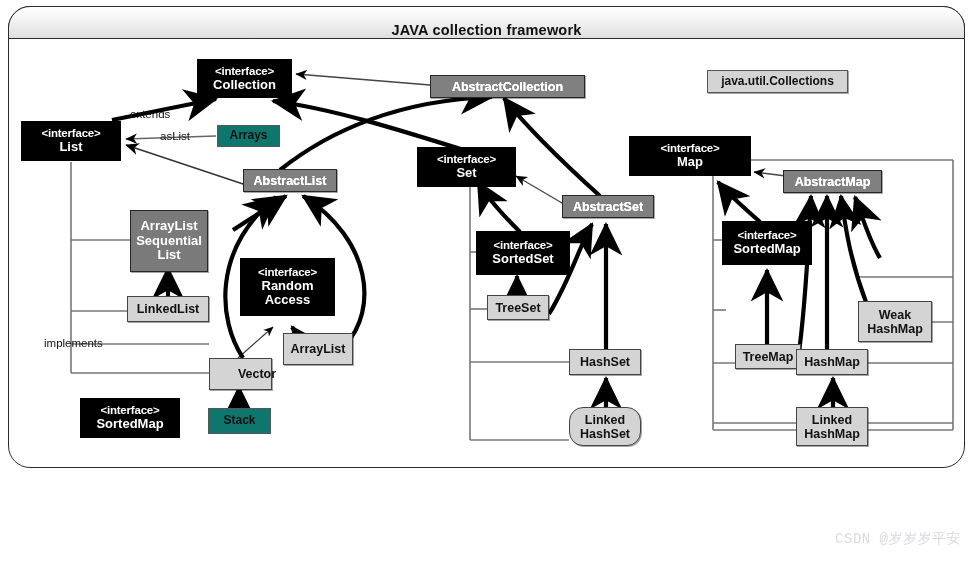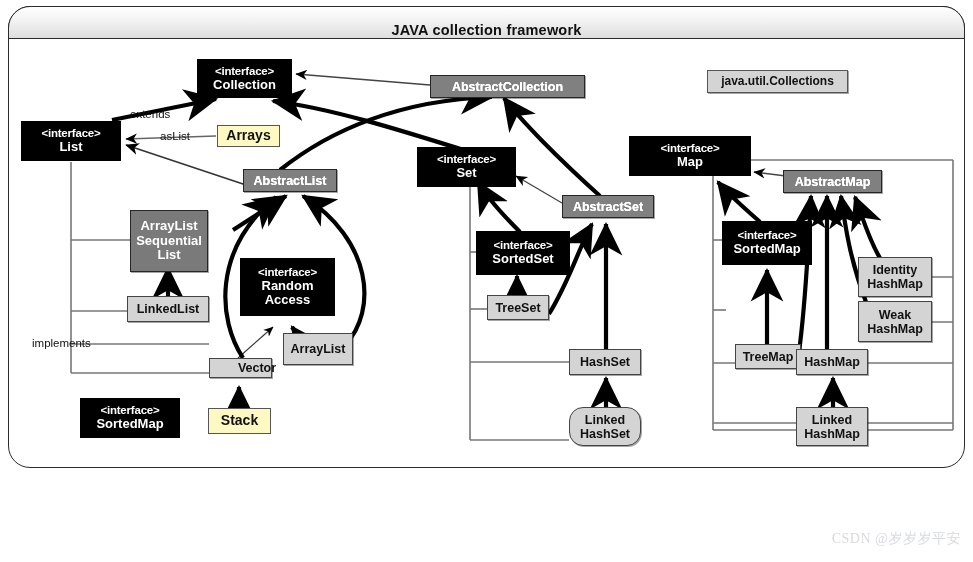--- a/index.html
+++ b/index.html
@@ -31,35 +31,35 @@
   }
   .node .lines{display:block;}
   .node .sm{display:block;font-size:11px;}
 
   .n-iface{background:#000;color:#fff;border:1px solid #000;font-size:13px;}
   .n-iface .sm{font-size:11.5px;letter-spacing:-.2px;}
   .n-abs{background:#808080;color:#ffffff;border:1.4px solid #262626;font-size:12.5px;
          text-shadow:0 0 0 #fff;}
   .n-abs-dark{background:#7a7a7a;color:#ffffff;border:1.4px solid #262626;font-size:13px;}
   .n-concrete{background:#d4d4d4;color:#111;border:1.4px solid #444;font-size:12.5px;}
-  .n-plain{background:#fef9c3;color:#111;border:1.4px solid #555;font-size:14px;}
+  .n-plain{background:#0f766e;color:#111;border:1.4px solid #555;font-size:12px;}
   .n-util{background:#d4d4d4;color:#111;border:1.4px solid #555;font-size:12px;}
 
   
   .n-abs, .n-abs-dark, .n-concrete, .n-util{
     box-shadow:1px 1px 0 rgba(0,0,0,.35);
   }
 
   .edge-label{
     position:absolute;font-size:11.5px;color:#111;background:transparent;
     white-space:nowrap;
   }
   .watermark{
     position:absolute;right:12px;bottom:14px;color:#d8dade;font-size:14px;
-    font-family:Liberation Serif, serif;letter-spacing:.5px;
+    font-family:Liberation Mono, monospace;letter-spacing:.5px;
   }
   svg.wires{position:absolute;left:0;top:0;width:973px;height:562px;
             pointer-events:none;overflow:visible;}
 </style>
 </head>
 <body>
 
 <div id="stage">
 
   <div class="frame"></div>
@@ -250,26 +250,20 @@
   </div>
 
   <div class="node n-iface" style="left:240px;top:258px;width:95px;height:58px;">
     <span class="lines">
       <span class="sm">&lt;interface&gt;</span>
       <span>Random</span>
       <span>Access</span>
     </span>
   </div>
 
-  <div class="node n-concrete" style="left:858px;top:257px;width:74px;height:40px;">
-    <span class="lines">
-      <span>Identity</span>
-      <span>HashMap</span>
-    </span>
-  </div>
 
   <div class="node n-concrete" style="left:858px;top:301px;width:74px;height:41px;">
     <span class="lines">
       <span>Weak</span>
       <span>HashMap</span>
     </span>
   </div>
 
   <div class="node n-concrete" style="left:487px;top:295px;width:62px;height:25px;">
     <span>TreeSet</span>
@@ -280,21 +274,21 @@
   </div>
 
   <div class="node n-concrete" style="left:127px;top:296px;width:82px;height:26px;">
     <span>LinkedList</span>
   </div>
 
   <div class="node n-concrete" style="left:283px;top:333px;width:70px;height:32px;">
     <span>ArrayList</span>
   </div>
 
-  <div class="node n-concrete" style="left:209px;top:358px;width:63px;height:20px;padding-left:33px;">
+  <div class="node n-concrete" style="left:209px;top:358px;width:63px;height:32px;padding-left:33px;">
     <span>Vector</span>
   </div>
 
   <div class="node n-concrete" style="left:569px;top:349px;width:72px;height:26px;">
     <span>HashSet</span>
   </div>
 
   <div class="node n-concrete" style="left:796px;top:349px;width:72px;height:26px;">
     <span>HashMap</span>
   </div>
@@ -319,17 +313,17 @@
 
   <div class="node n-concrete" style="left:796px;top:407px;width:72px;height:39px;">
     <span class="lines">
       <span>Linked</span>
       <span>HashMap</span>
     </span>
   </div>
 
   <div class="edge-label" style="left:130px;top:101px;margin-top:7px;">extends</div>
   <div class="edge-label" style="left:160px;top:130px;">asList</div>
-  <div class="edge-label" style="left:32px;top:337px;">implements</div>
+  <div class="edge-label" style="left:44px;top:337px;">implements</div>
 
   <div class="watermark">CSDN @岁岁岁平安</div>
 
 </div>
 
 </body></html>

